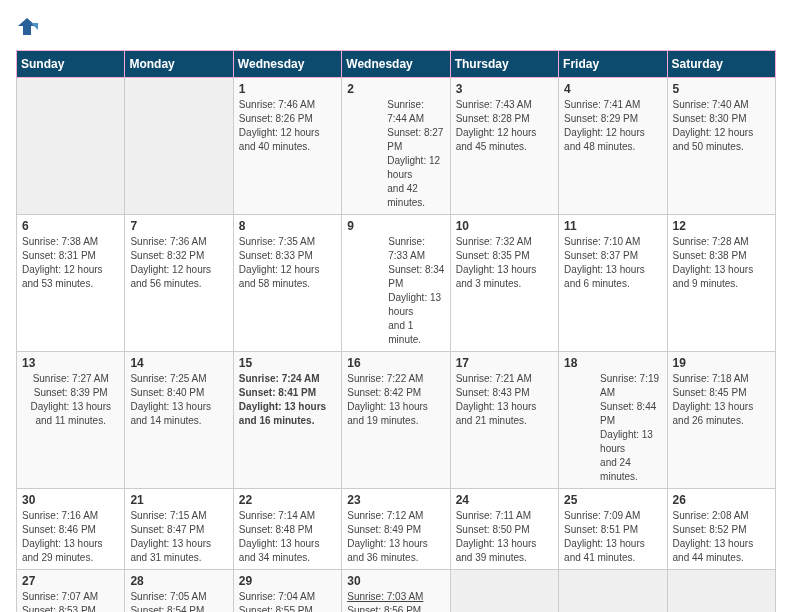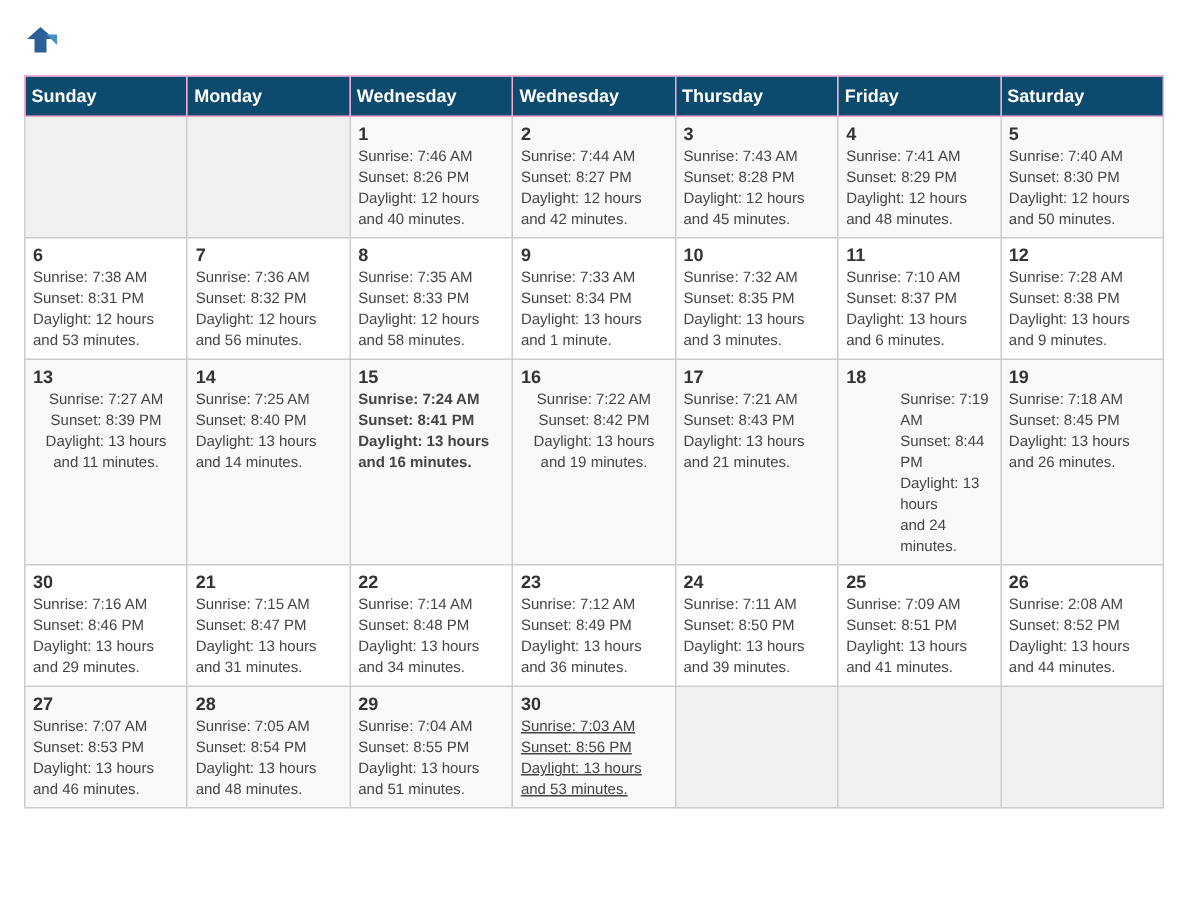--- a/index.html
+++ b/index.html
@@ -128,21 +128,21 @@
         <td class="empty-cell"></td>
         <td>
           <span class="day-number">1</span>
           <div class="day-info" style="white-space: pre-line;">Sunrise: 7:46 AM
 Sunset: 8:26 PM
 Daylight: 12 hours
 and 40 minutes.</div>
         </td>
         <td>
           <span class="day-number">2</span>
-          <div class="day-info" style="white-space: pre-line;">Sunrise: 7:44 AM
+          <div class="day-info" style="white-space: pre-line; margin-left: 40px;">Sunrise: 7:44 AM
 Sunset: 8:27 PM
 Daylight: 12 hours
 and 42 minutes.</div>
         </td>
         <td>
           <span class="day-number">3</span>
           <div class="day-info" style="white-space: pre-line;">Sunrise: 7:43 AM
 Sunset: 8:28 PM
 Daylight: 12 hours
 and 45 minutes.</div>
@@ -179,21 +179,21 @@
         </td>
         <td>
           <span class="day-number">8</span>
           <div class="day-info" style="white-space: pre-line;">Sunrise: 7:35 AM
 Sunset: 8:33 PM
 Daylight: 12 hours
 and 58 minutes.</div>
         </td>
         <td>
           <span class="day-number">9</span>
-          <div class="day-info" style="white-space: pre-line;">Sunrise: 7:33 AM
+          <div class="day-info" style="white-space: pre-line; margin-left: 41px;">Sunrise: 7:33 AM
 Sunset: 8:34 PM
 Daylight: 13 hours
 and 1 minute.</div>
         </td>
         <td>
           <span class="day-number">10</span>
           <div class="day-info" style="white-space: pre-line;">Sunrise: 7:32 AM
 Sunset: 8:35 PM
 Daylight: 13 hours
 and 3 minutes.</div>
@@ -230,21 +230,21 @@
         </td>
         <td>
           <span class="day-number">15</span>
           <div class="day-info" style="white-space: pre-line; font-weight: bold;">Sunrise: 7:24 AM
 Sunset: 8:41 PM
 Daylight: 13 hours
 and 16 minutes.</div>
         </td>
         <td>
           <span class="day-number">16</span>
-          <div class="day-info" style="white-space: pre-line; text-align: center;">Sunrise: 7:22 AM
+          <div class="day-info" style="white-space: pre-line;">Sunrise: 7:22 AM
 Sunset: 8:42 PM
 Daylight: 13 hours
 and 19 minutes.</div>
         </td>
         <td>
           <span class="day-number">17</span>
           <div class="day-info" style="white-space: pre-line;">Sunrise: 7:21 AM
 Sunset: 8:43 PM
 Daylight: 13 hours
 and 21 minutes.</div>

